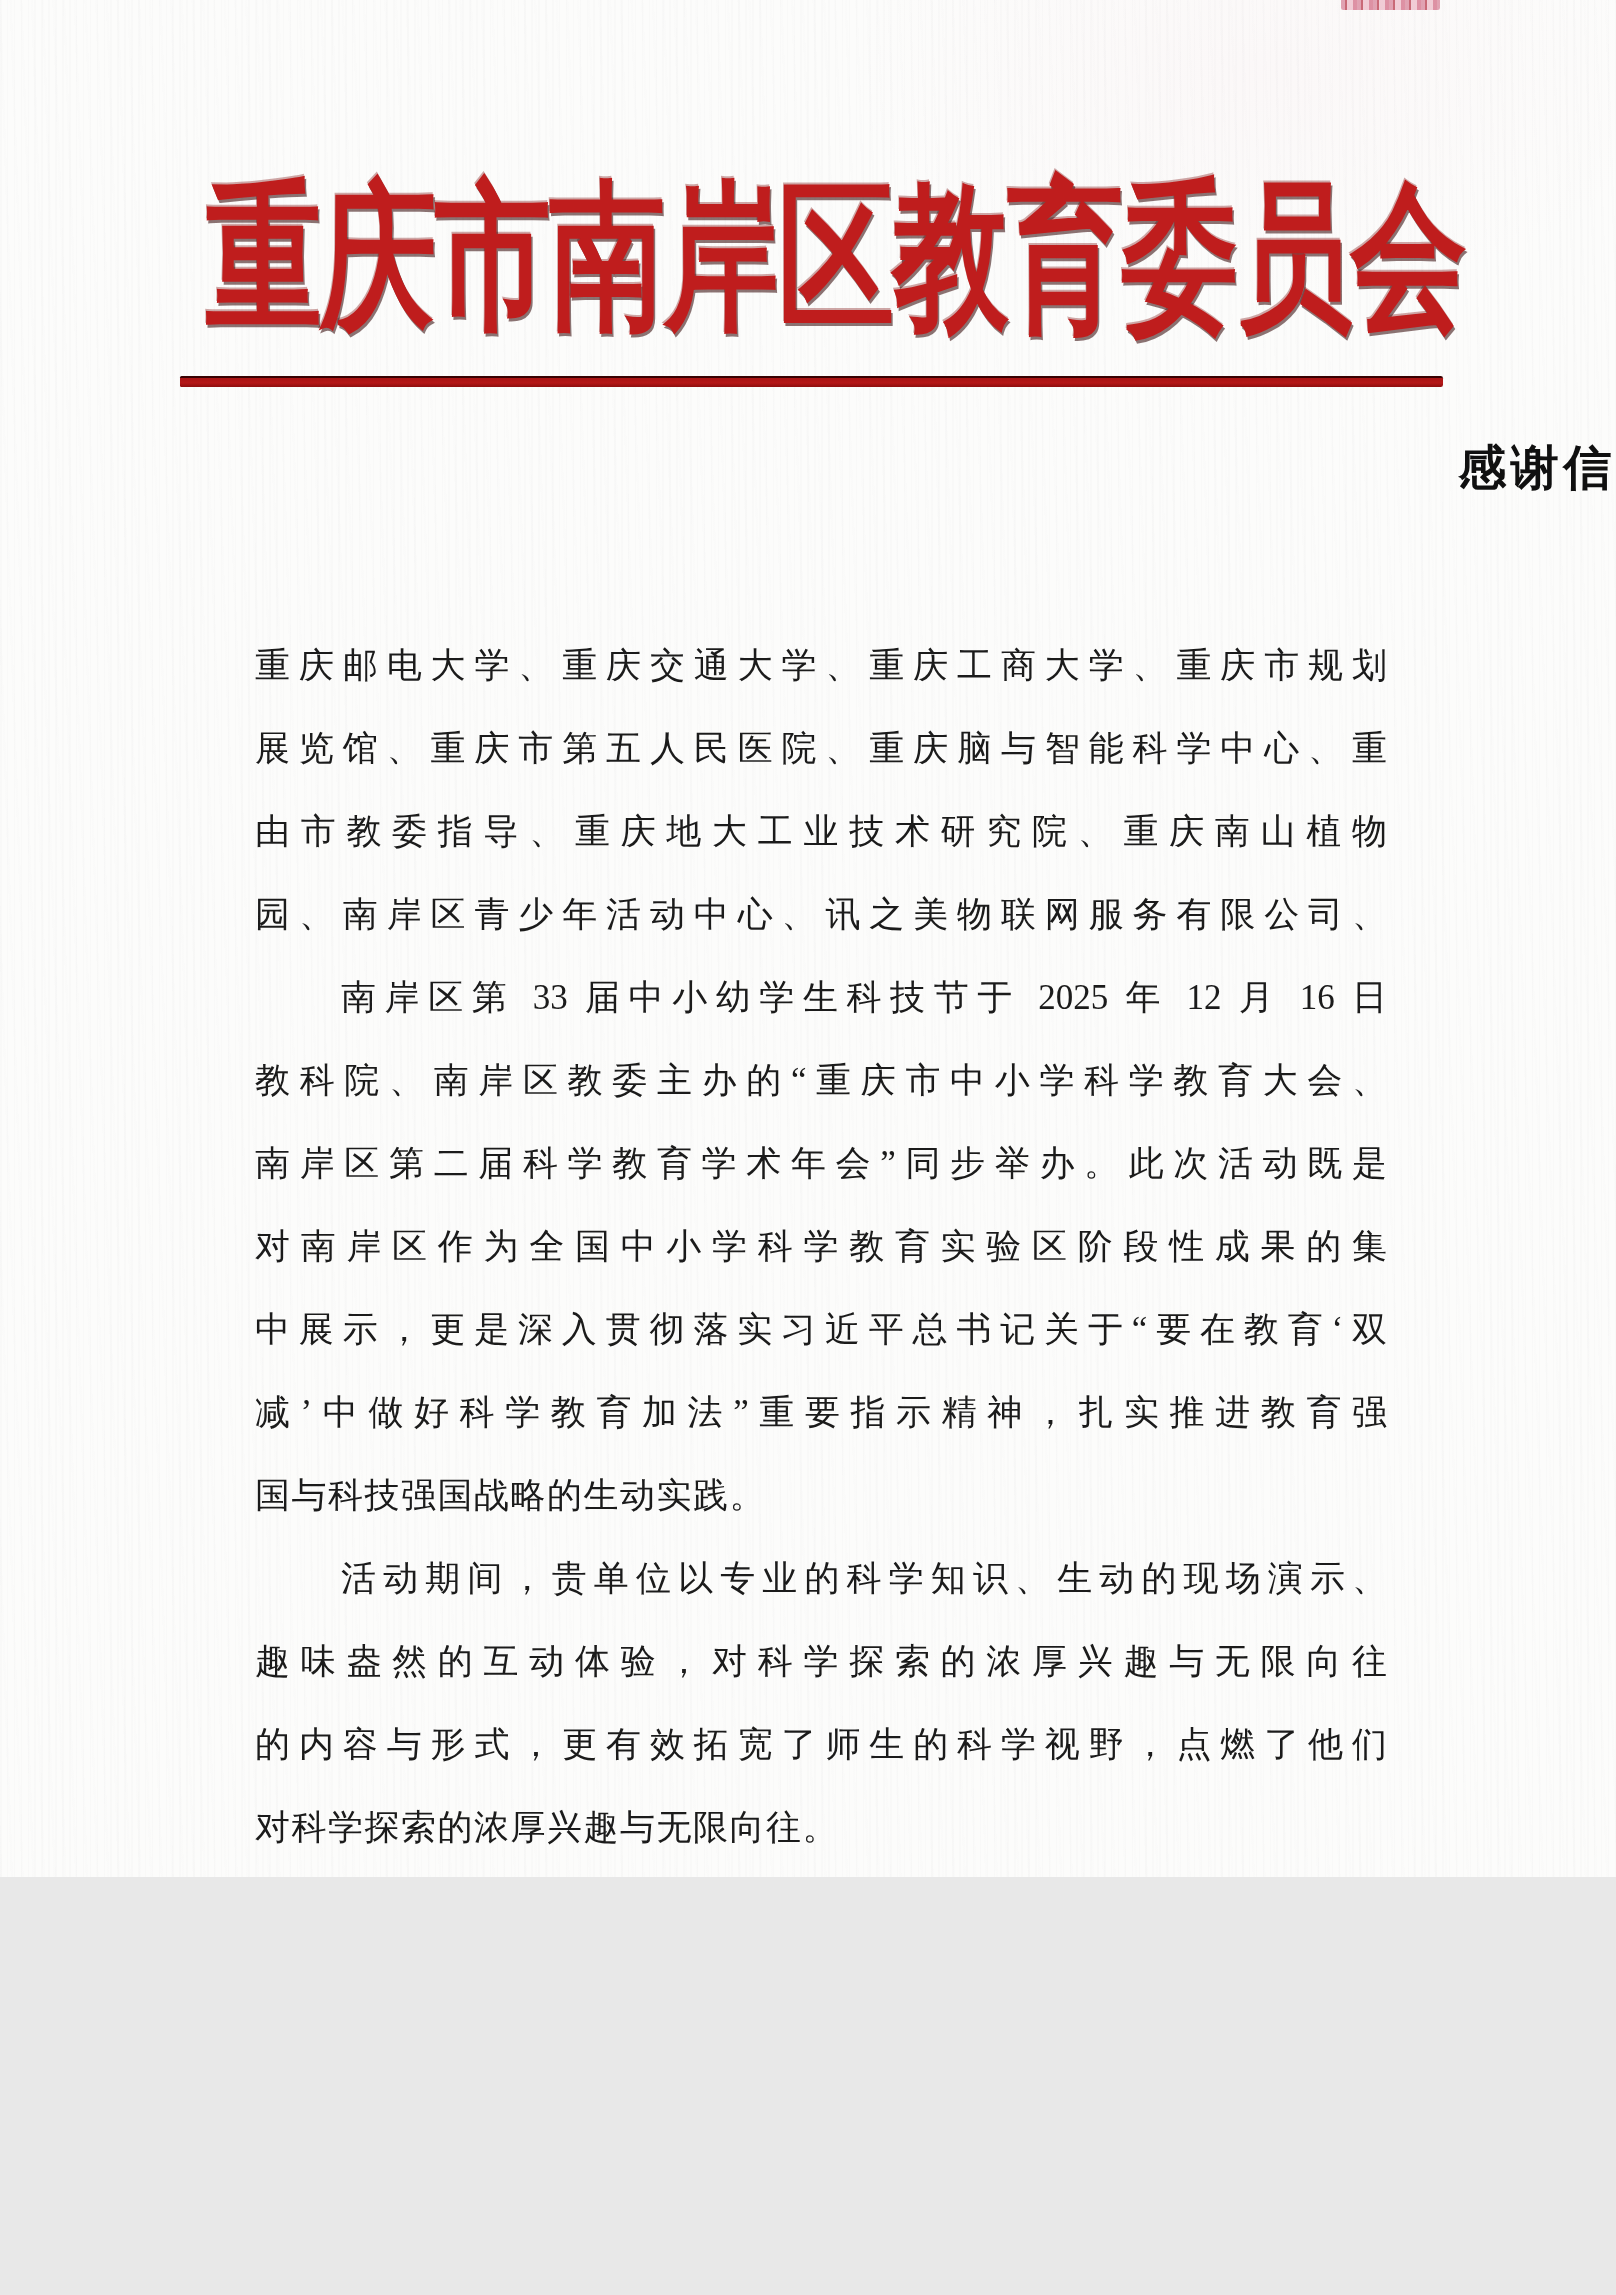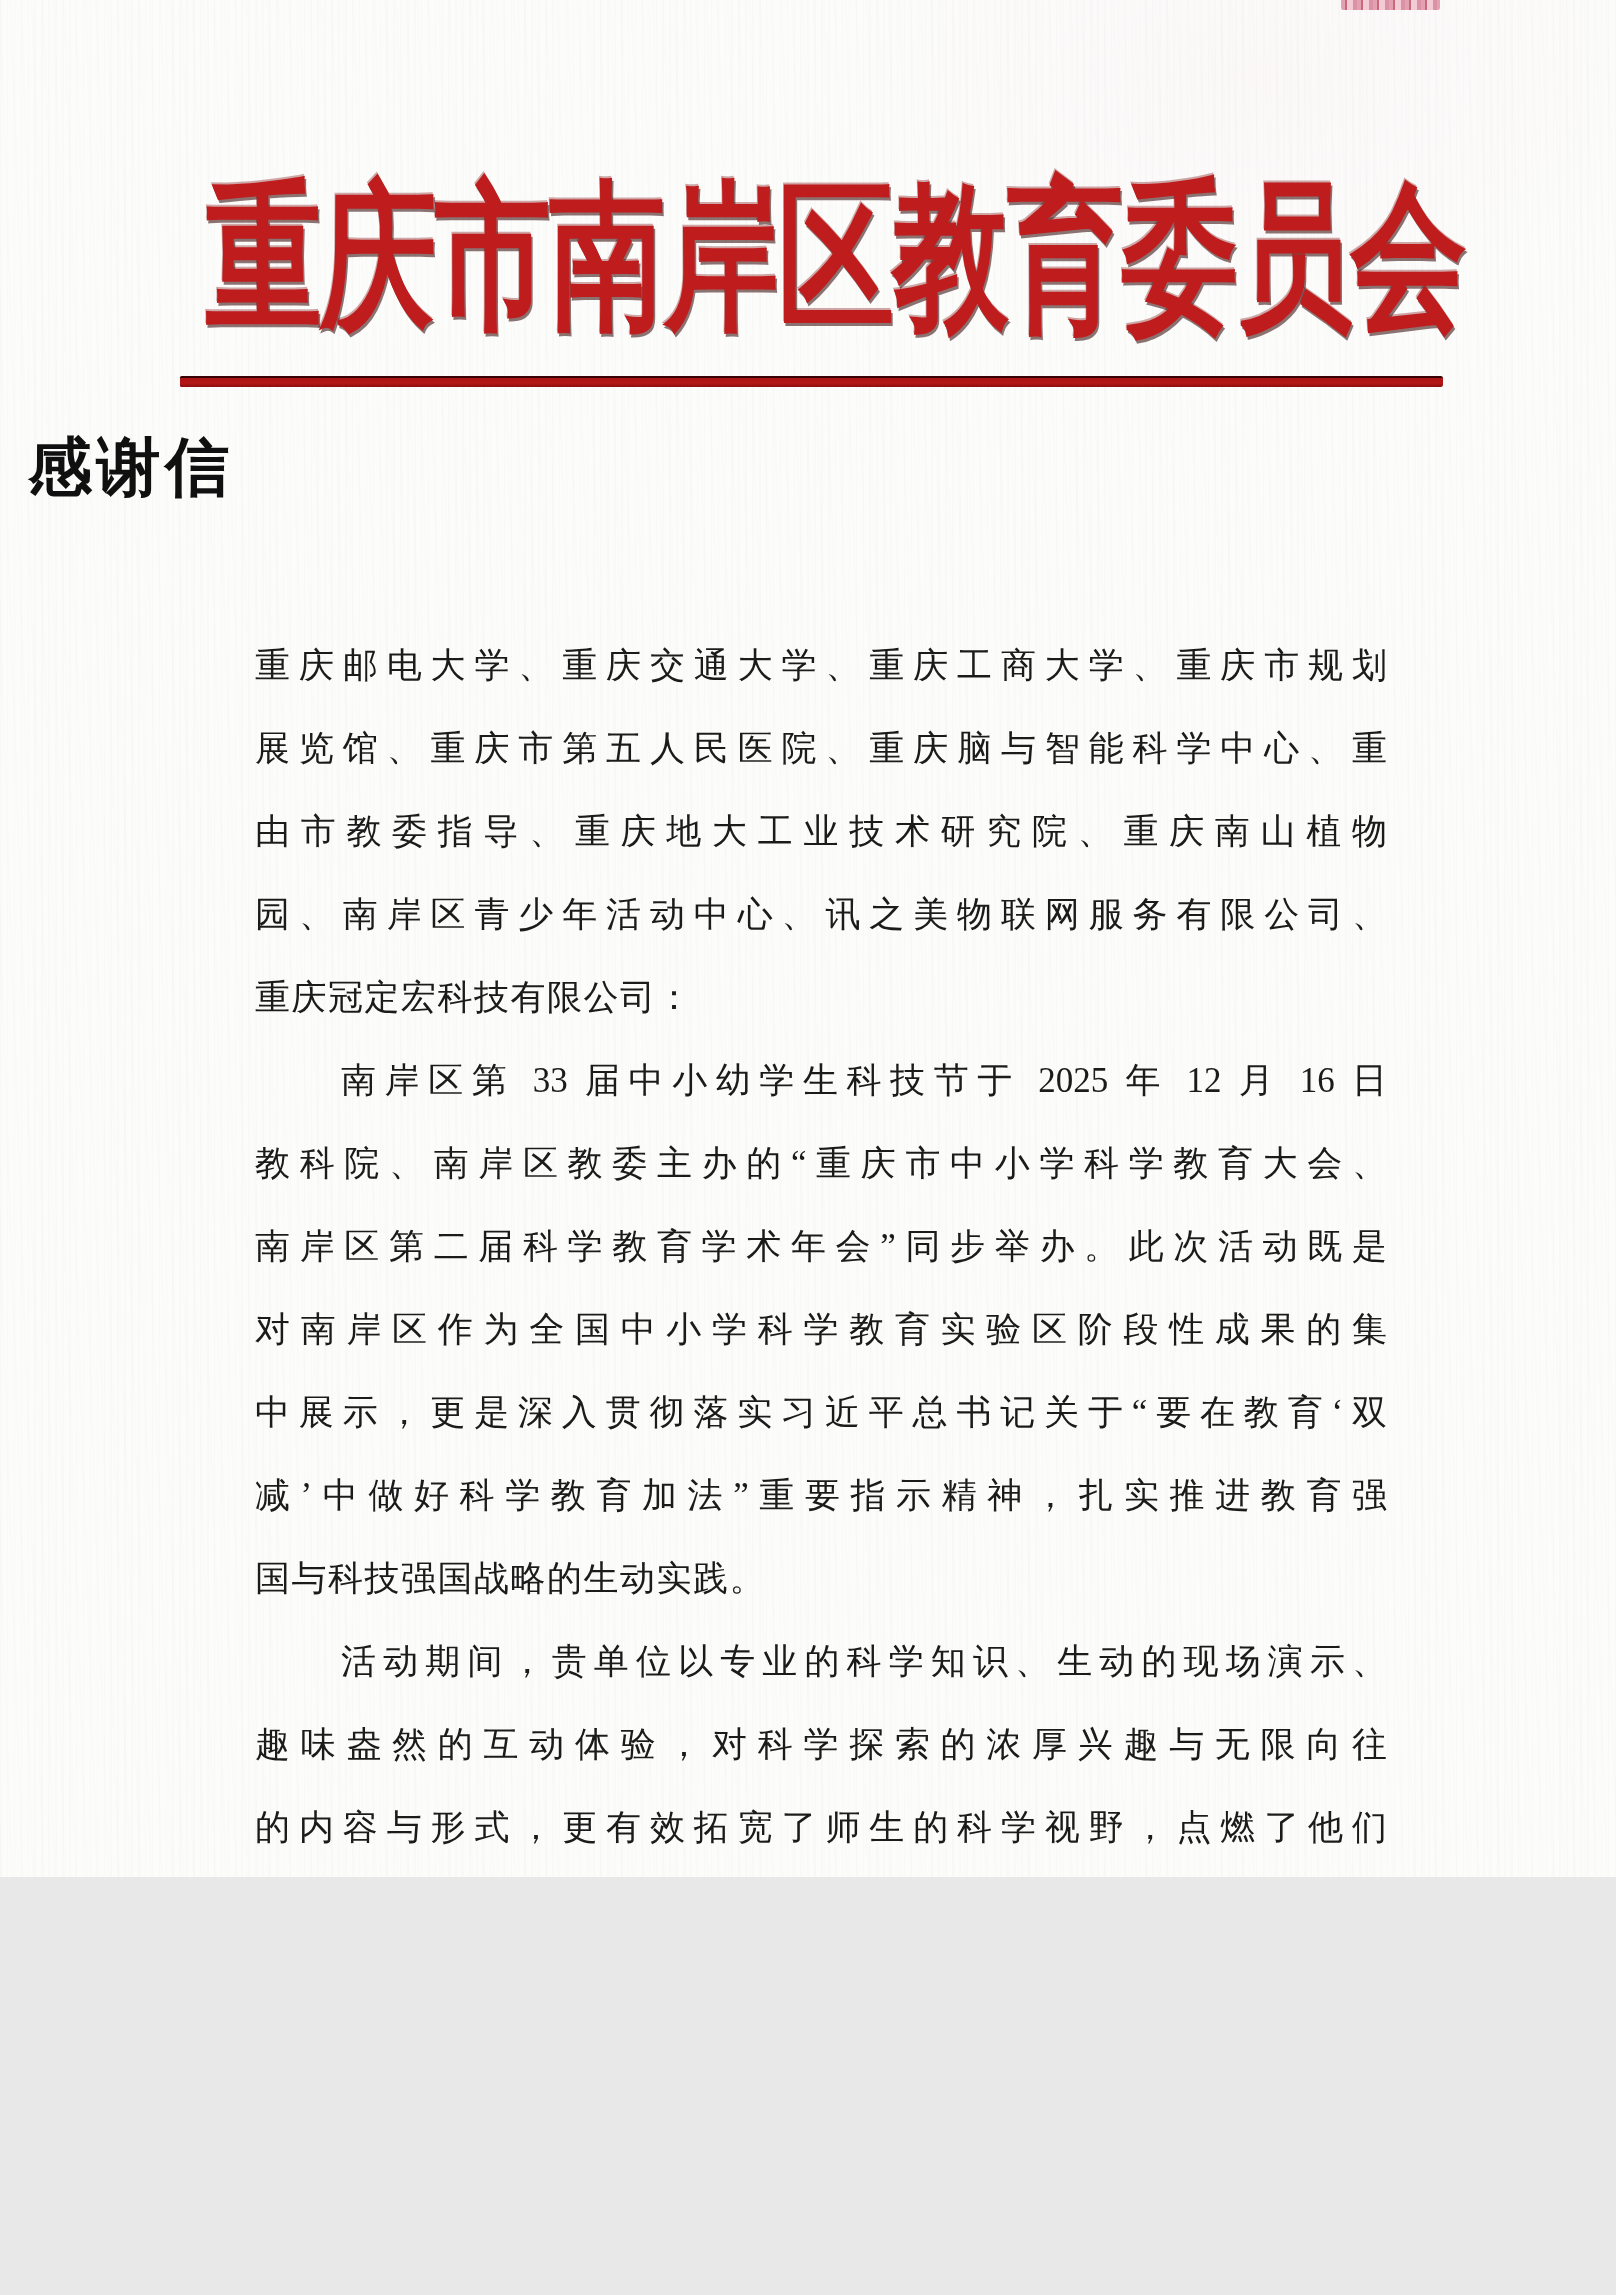--- a/index.html
+++ b/index.html
@@ -72,22 +72,22 @@
 
   
   .title {
     position: absolute;
     top: 433px;
     left: 0;
     width: 1616px;
     padding-left: 28px;
     box-sizing: border-box;
     margin: 0;
-    text-align: left;
-    font-size: 64px;
+    text-align: right;
+    font-size: 48px;
     line-height: 70px;
     font-weight: 900;
     letter-spacing: 4.6px;
     color: #101010;
   }
 
   
   .body {
     position: absolute;
     top: 624px;
@@ -129,21 +129,20 @@
 
   <div class="divider"></div>
 
   <h1 class="title">感谢信</h1>
 
   <main class="body" id="letter-body">
       <div class="line j">重庆邮电大学、重庆交通大学、重庆工商大学、重庆市规划</div>
       <div class="line j">展览馆、重庆市第五人民医院、重庆脑与智能科学中心、重</div>
       <div class="line j">由市教委指导、重庆地大工业技术研究院、重庆南山植物</div>
       <div class="line j">园、南岸区青少年活动中心、讯之美物联网服务有限公司、</div>
-      <div class="line l">重庆冠定宏科技有限公司：</div>
       <div class="line j ind">南岸区第 33 届中小幼学生科技节于 2025 年 12 月 16 日</div>
       <div class="line j">教科院、南岸区教委主办的“重庆市中小学科学教育大会、</div>
       <div class="line j">南岸区第二届科学教育学术年会”同步举办。此次活动既是</div>
       <div class="line j">对南岸区作为全国中小学科学教育实验区阶段性成果的集</div>
       <div class="line j">中展示，更是深入贯彻落实习近平总书记关于“要在教育‘双</div>
       <div class="line j">减’中做好科学教育加法”重要指示精神，扎实推进教育强</div>
       <div class="line l">国与科技强国战略的生动实践。</div>
       <div class="line j ind">活动期间，贵单位以专业的科学知识、生动的现场演示、</div>
       <div class="line j">趣味盎然的互动体验，对科学探索的浓厚兴趣与无限向往</div>
       <div class="line j">的内容与形式，更有效拓宽了师生的科学视野，点燃了他们</div>

